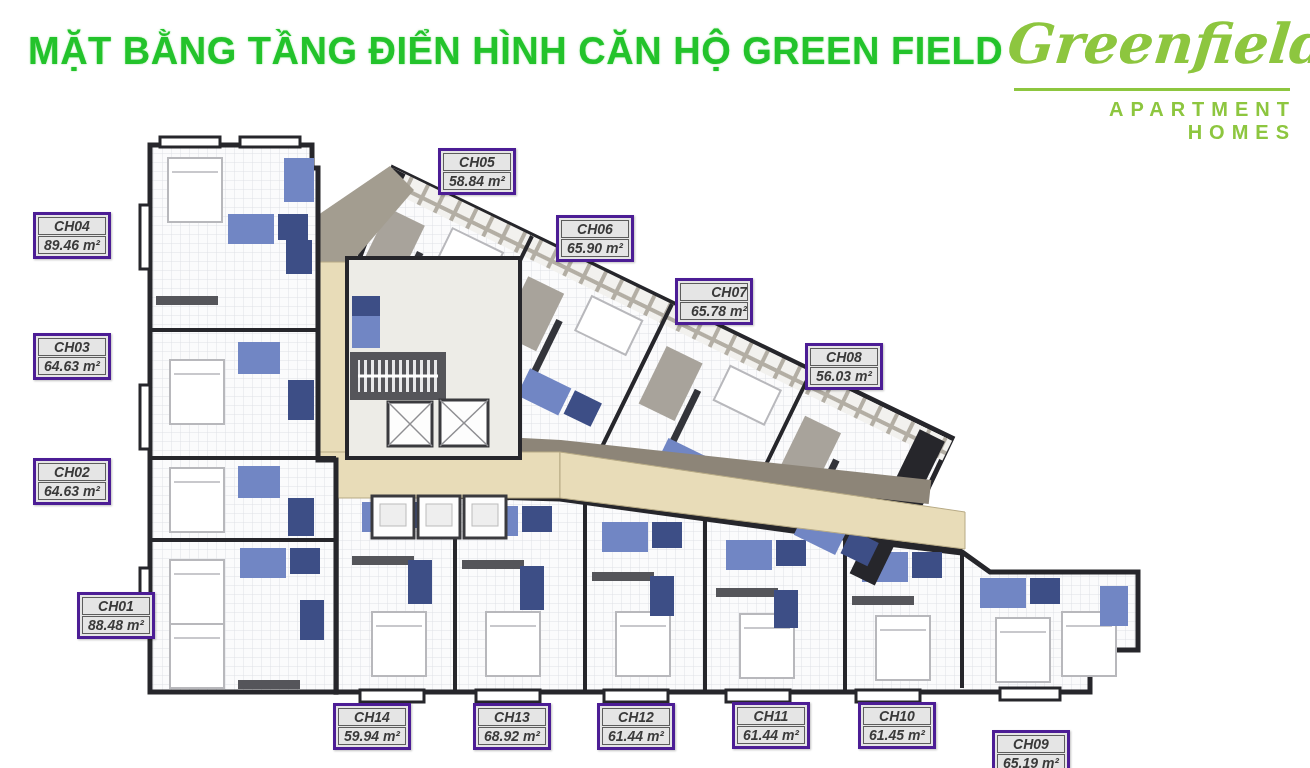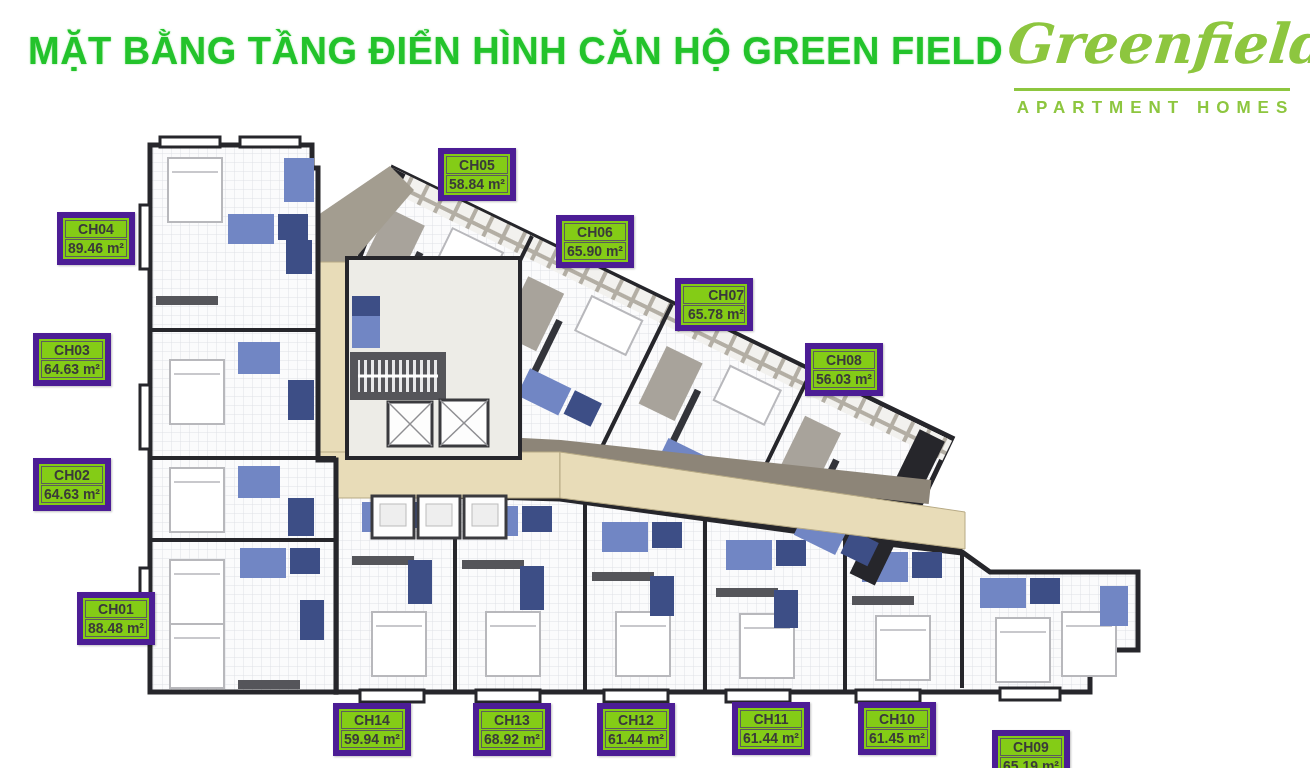--- a/index.html
+++ b/index.html
@@ -25,38 +25,39 @@
     text-shadow:0 0 2px rgba(45,200,45,.55);
   }
   .logo{position:absolute;right:14px;top:0;width:288px;text-align:center;}
   .logo-script{
     font-family:"DejaVu Serif",serif;font-style:italic;font-weight:bold;
     font-size:55px;line-height:88px;color:var(--logo_green);
     transform:skewX(-6deg);
   }
   .logo-rule{height:3px;background:var(--logo_green);margin:0 6px 7px 6px;}
   .logo-tagline{
-    font-size:17px;font-weight:bold;letter-spacing:7px;color:var(--logo_green);
+    font-size:20px;font-weight:bold;letter-spacing:7px;color:var(--logo_green);
     padding-left:7px; 
+    text-align:right;
   }
   .plan-svg{position:absolute;left:0;top:0;}
   
   .unit-label{
-    position:absolute;width:78px;background:#84cc16;
-    border:6px solid #4c1d95;padding:1px;box-sizing:border-box;
+    position:absolute;width:78px;background:#e5e5e5;
+    border:3px solid #4c1d95;padding:1px;box-sizing:border-box;
     box-shadow:1px 1px 2px rgba(0,0,0,.25);
-    color:var(--label_ink);text-align:center;
+    color:var(--label_ink);text-align:center;font-style:italic;
   }
   .unit-label .row{
     border:1px solid #5c5c5c;margin:1px;line-height:16px;
     font-size:14px;font-weight:bold;letter-spacing:0;
     font-stretch:condensed;white-space:nowrap;overflow:hidden;
   }
   
-  .pos-ch04{left:33px;top:212px;margin-left:24px;} .pos-ch03{left:33px;top:333px;}
+  .pos-ch04{left:33px;top:212px;} .pos-ch03{left:33px;top:333px;}
   .pos-ch02{left:33px;top:458px;} .pos-ch01{left:33px;top:592px;margin-left:44px;}
   .pos-ch05{left:438px;top:148px;} .pos-ch06{left:556px;top:215px;}
   .pos-ch07{left:675px;top:278px;text-align:right;} .pos-ch08{left:805px;top:343px;}
   .pos-ch14{left:333px;top:703px;} .pos-ch13{left:473px;top:703px;}
   .pos-ch12{left:597px;top:703px;} .pos-ch11{left:732px;top:702px;}
   .pos-ch10{left:858px;top:702px;} .pos-ch09{left:992px;top:702px;margin-top:28px;}
   
   .w{stroke:var(--wall_dark);stroke-width:5;stroke-linejoin:miter;}
   .wl4{fill:none;stroke:var(--wall_dark);stroke-width:4;}
   .wl7{fill:none;stroke:var(--wall_dark);stroke-width:7;}

